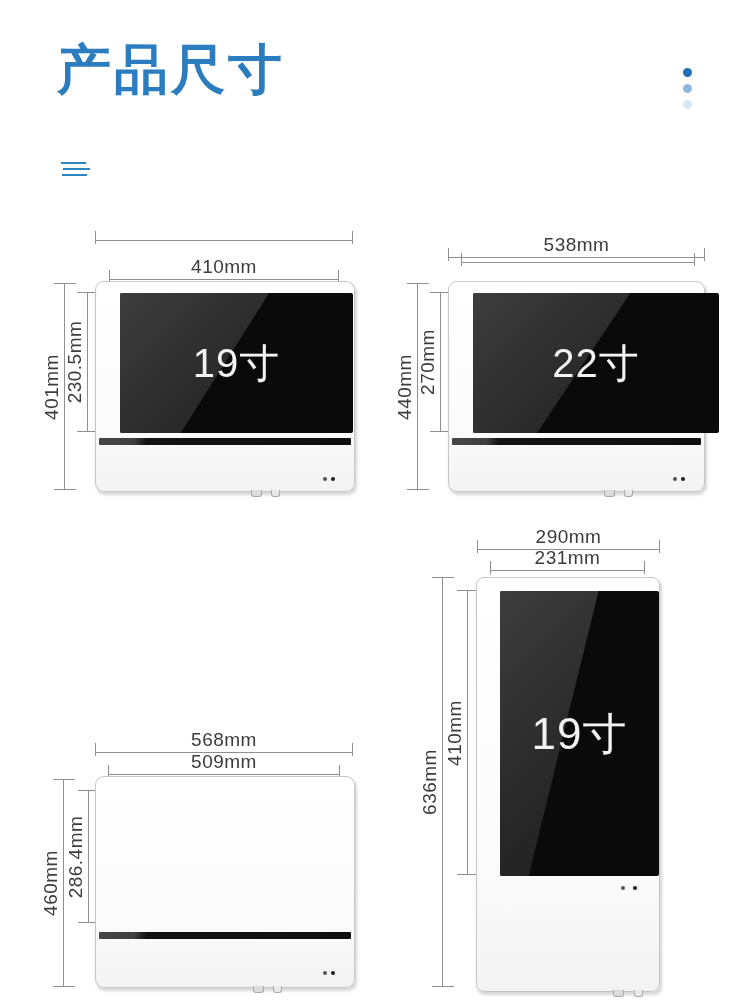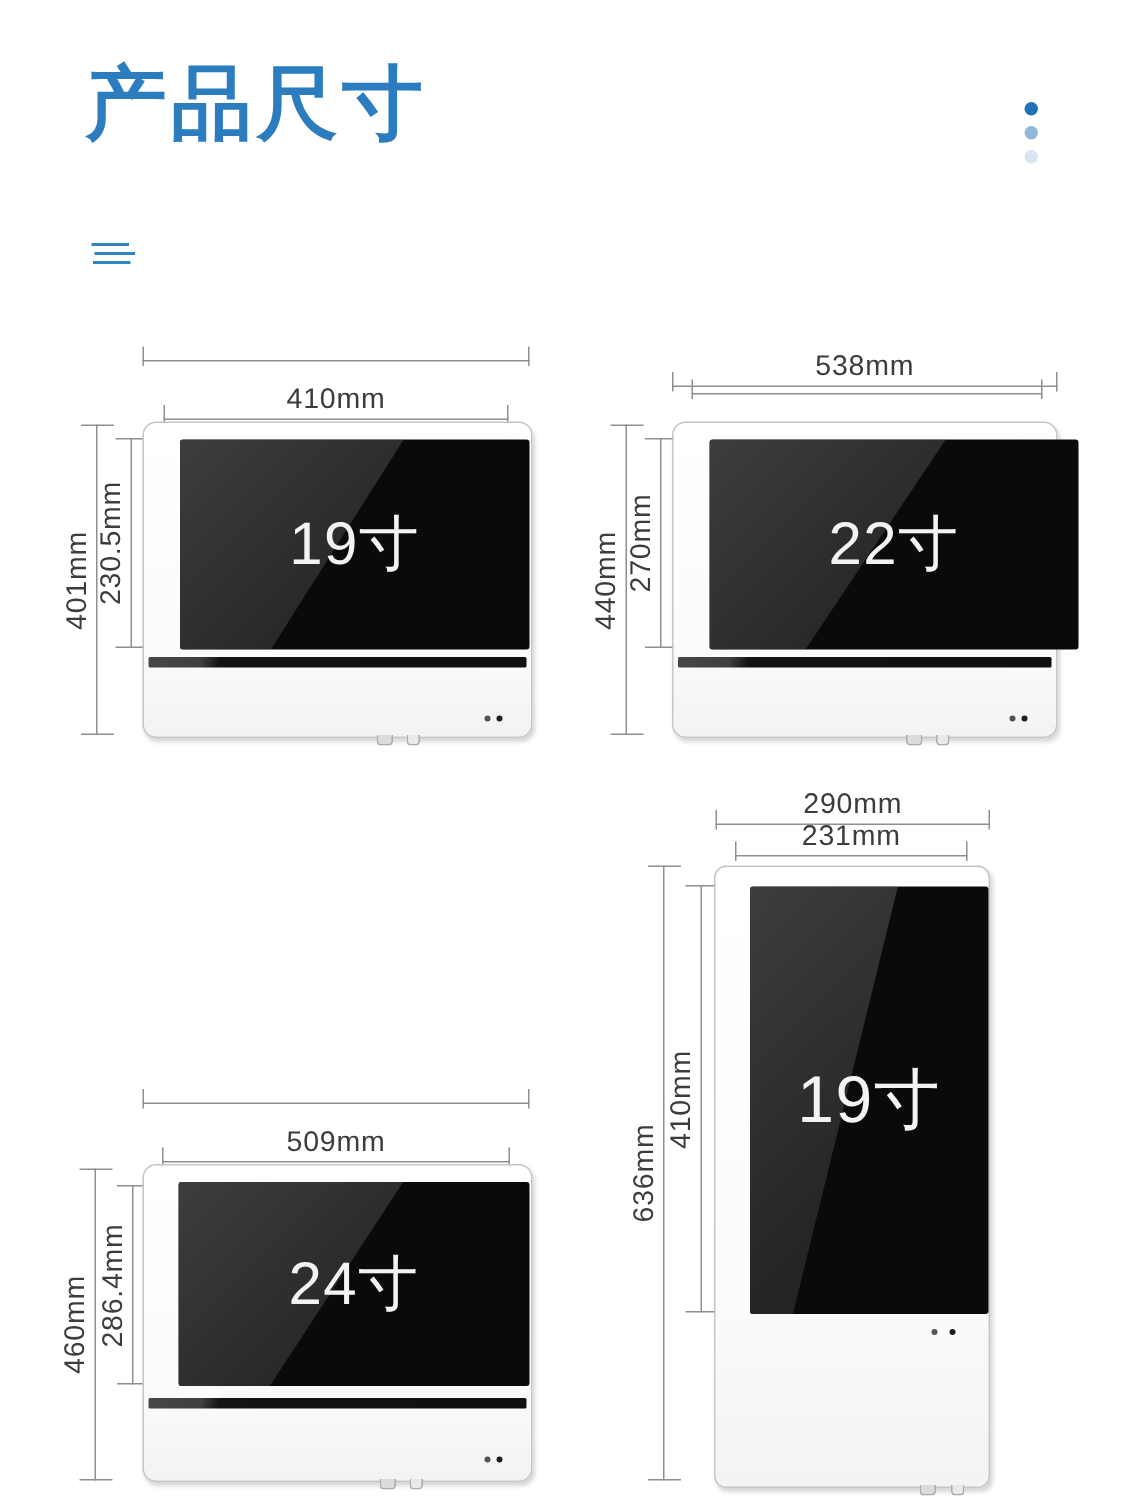--- a/index.html
+++ b/index.html
@@ -167,38 +167,36 @@
           <i></i>
           <i></i>
         </div>
       <i class="foot" style="left:155px"></i>
       <i class="foot small" style="left:175px"></i>
     </div>
   </div>
 
   <div>
     <div class="dim-h" style="left:95px;top:731px;width:258px">
+      <div class="dim-label">568mm</div>
       <div class="dim-line"></div>
     </div>
     <div class="dim-h" style="left:108px;top:753px;width:232px">
       <div class="dim-label">509mm</div>
       <div class="dim-line"></div>
     </div>
     <div class="dim-v" style="left:63px;top:779px;height:208px">
       <div class="dim-line-v"></div>
       <span class="dim-label-v">460mm</span>
     </div>
     <div class="dim-v" style="left:88px;top:790px;height:133px">
       <div class="dim-line-v"></div>
       <span class="dim-label-v">286.4mm</span>
     </div>
     <div class="device landscape" style="left:95px;top:776px;width:260px;height:212px">
-      <div class="screen" style="left:12px;top:11px;width:234px;height:136px">
-        <span class="screen-label">24寸</span>
-      </div>
       <div class="stripe" style="left:3px;right:3px;top:155px"></div>
       <div class="ind" style="left:227px;top:194px">
           <i></i>
           <i></i>
         </div>
       <i class="foot" style="left:157px"></i>
       <i class="foot small" style="left:177px"></i>
     </div>
   </div>
 

